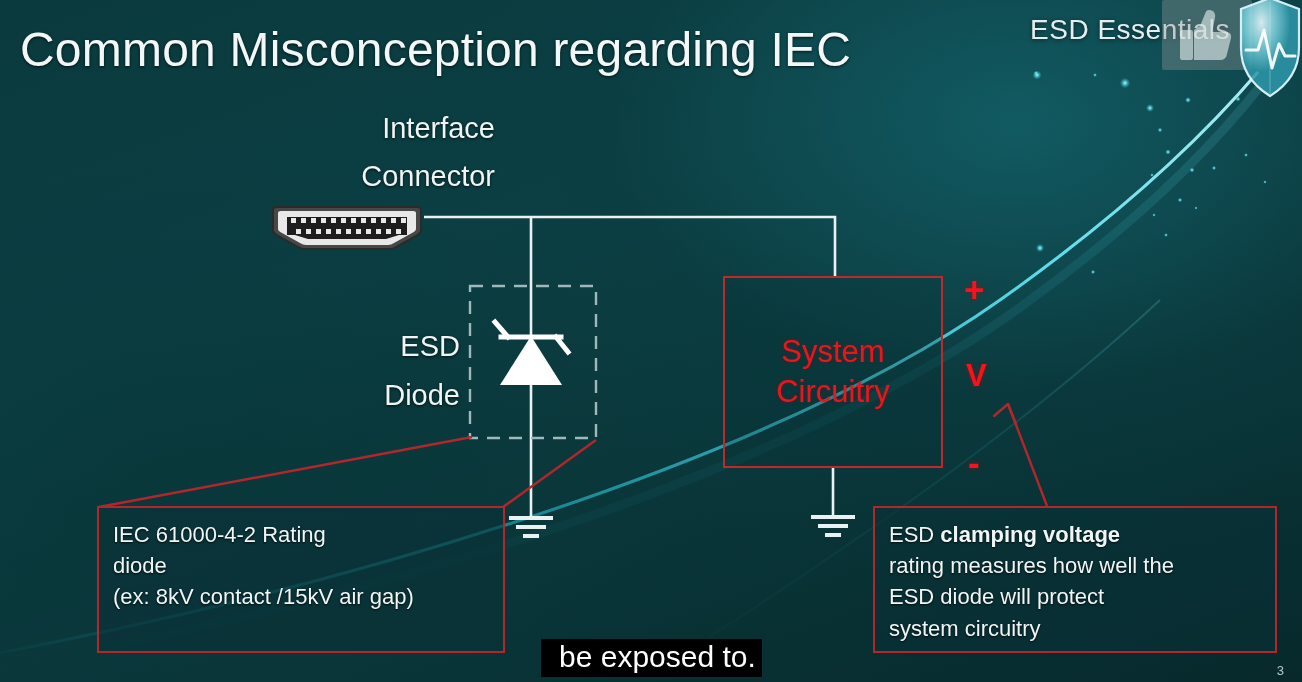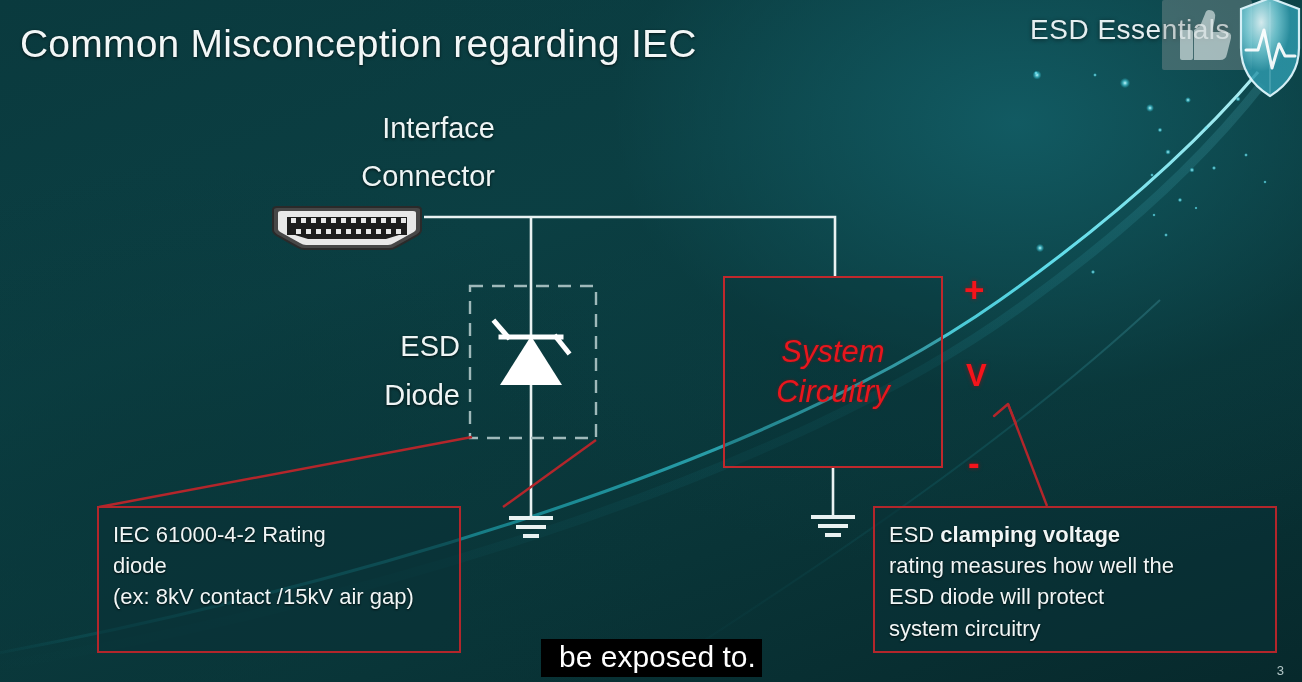--- a/index.html
+++ b/index.html
@@ -21,21 +21,21 @@
   #bg-svg, #wire-svg, #callout-svg {
     position: absolute;
     left: 0; top: 0;
     width: 1302px;
     height: 682px;
     pointer-events: none;
   }
   .txt-title {
     position: absolute;
     left: 20px; top: 22px;
-    font-size: 39px;
+    font-size: 48px;
     color: #f2f7f7;
     letter-spacing: 0.2px;
     text-shadow: 0 1px 3px rgba(0,0,0,0.7);
     white-space: nowrap;
   }
   .txt-brand {
     position: absolute;
     right: 72px; top: 14px;
     font-size: 28px;
     color: #e4eef0;
@@ -78,21 +78,20 @@
     display: flex;
     align-items: center;
     justify-content: center;
   }
   .sysbox-label {
     font-size: 31px;
     line-height: 1.28;
     color: #e8161d;
     text-align: center;
     text-shadow: 0 0 3px rgba(180,0,0,0.5);
-    font-style: italic;
   }
   .polarity {
     position: absolute;
     color: #f5141b;
     font-weight: bold;
     text-shadow: 0 0 4px rgba(190,0,0,0.6);
   }
   #pol-plus { left: 964px; top: 270px; font-size: 35px; }
   #pol-v    { left: 966px; top: 358px; font-size: 31px; }
   #pol-minus{ left: 968px; top: 443px; font-size: 35px; }
@@ -100,21 +99,21 @@
   .callout {
     position: absolute;
     border: 2px solid #b3262b;
     background: rgba(9,50,54,0.55);
     box-sizing: border-box;
     color: #f0f6f6;
     text-shadow: 0 1px 2px rgba(0,0,0,0.8);
   }
   #callout-left {
     left: 97px; top: 506px;
-    width: 364px; height: 147px;
+    width: 408px; height: 147px;
     padding: 11px 0 0 14px;
     font-size: 22px;
     line-height: 1.42;
   }
   #callout-right {
     left: 873px; top: 506px;
     width: 404px; height: 147px;
     padding: 11px 0 0 14px;
     font-size: 22px;
     line-height: 1.42;

